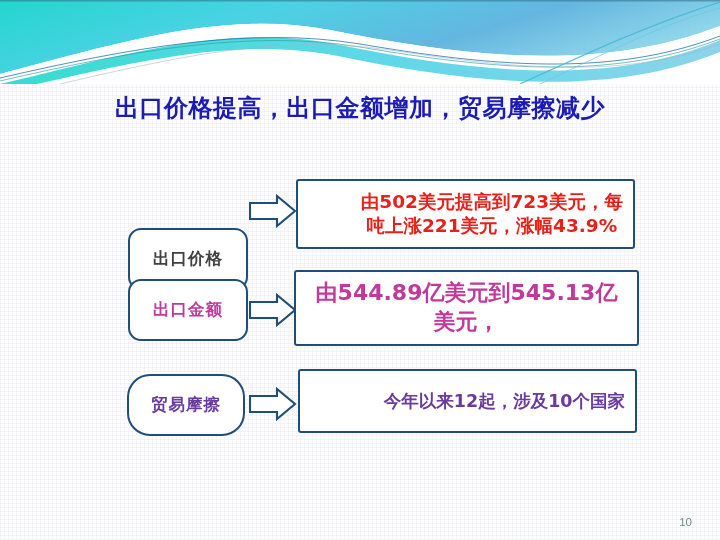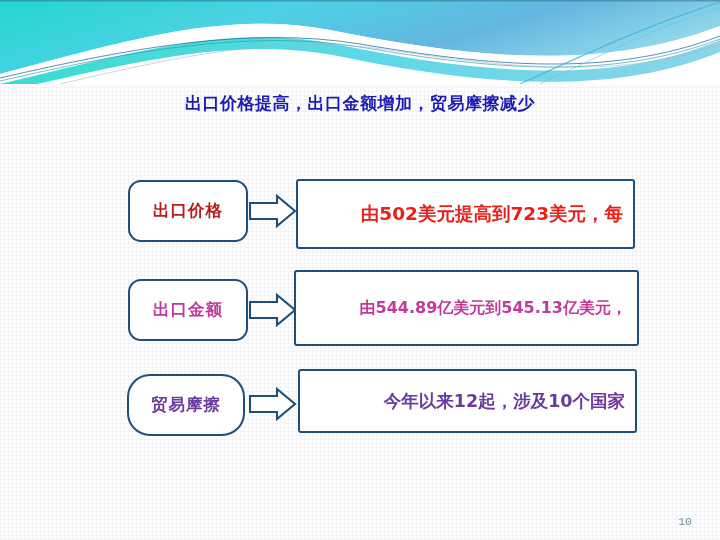--- a/index.html
+++ b/index.html
@@ -33,21 +33,21 @@
   }
   #banner svg { display: block; }
 
   
   #title {
     position: absolute;
     left: 0;
     top: 92px;
     width: 720px;
     text-align: center;
-    font-size: 17px;
+    font-size: 24px;
     font-weight: bold;
     color: #1C1CB5;
     letter-spacing: 0.5px;
     font-family: "DejaVu Sans", "Liberation Sans", sans-serif;
     white-space: nowrap;
   }
 
   
   .row {
     position: absolute;
@@ -98,36 +98,36 @@
     display: flex;
     align-items: center;
     justify-content: flex-end;
     text-align: center;
     font-weight: bold;
     line-height: 1.30;
     padding: 5px 10px;
   }
 
   
-  #row-0 .label-box { color: #b91c1c; }
+  #row-0 .label-box { color: #404040; margin-top: 48px; }
   #row-0 .detail-box {
     color: #E8201A;
     height: 70px;
     font-size: 18.5px;
     top: -1px;
     left: 296px;
     width: 339px;
   }
 
   
   #row-1 .label-box { color: #C2389B; top: 4px; align-items: center; }
   #row-1 .detail-box {
     color: #C2389B;
     height: 76px;
-    font-size: 16px;
+    font-size: 22px;
     top: -5px;
     left: 294px;
     width: 345px;
   }
   #row-1 .arrow { top: 17px; }
 
   
   #row-2 .label-box { color: #6A3A9E; top: 3px; width: 118px; left: 127px; border-radius: 23px; }
   #row-2 .detail-box {
     color: #6A3A9E;
@@ -141,21 +141,21 @@
 
   .detail-text { display: block; }
 
   
   #page-number {
     position: absolute;
     right: 28px;
     bottom: 12px;
     font-size: 11.5px;
     color: #6E8C91;
-    font-family: Liberation Mono, monospace;
+    font-family: Liberation Sans, sans-serif;
   }
 </style>
 </head>
 <body>
 
 <div id="slide">
 
   <div id="banner">
     <svg width="720" height="84" viewBox="0 0 720 84" xmlns="http://www.w3.org/2000/svg">
       <defs>
@@ -191,20 +191,21 @@
       <span>出口价格</span>
     </div>
     <div class="arrow">
       <svg width="48" height="36" viewBox="0 0 48 36" xmlns="http://www.w3.org/2000/svg">
         <path d="M1,10 L28,10 L28,3 L46,18 L28,33 L28,26 L1,26 Z" fill="#ffffff" stroke="#1F4E79" stroke-width="2.1" stroke-linejoin="miter"></path>
       </svg>
     </div>
     <div class="detail-box">
       <div>
         <span class="detail-text">由502美元提高到723美元，每</span>
+        <span class="detail-text">吨上涨221美元，涨幅43.9%</span>
       </div>
     </div>
   </div>
 
   <div class="row" id="row-1">
     <div class="label-box">
       <span>出口金额</span>
     </div>
     <div class="arrow">
       <svg width="48" height="36" viewBox="0 0 48 36" xmlns="http://www.w3.org/2000/svg">

